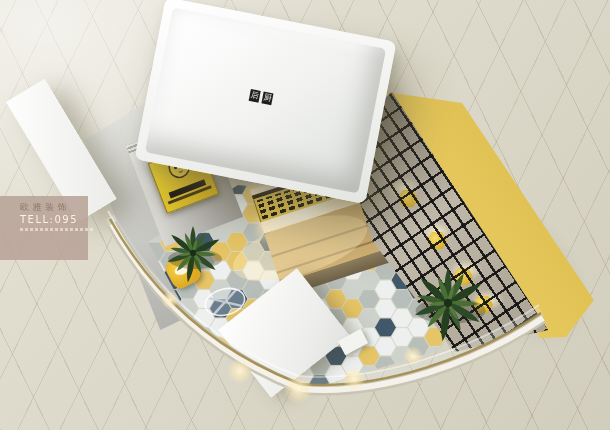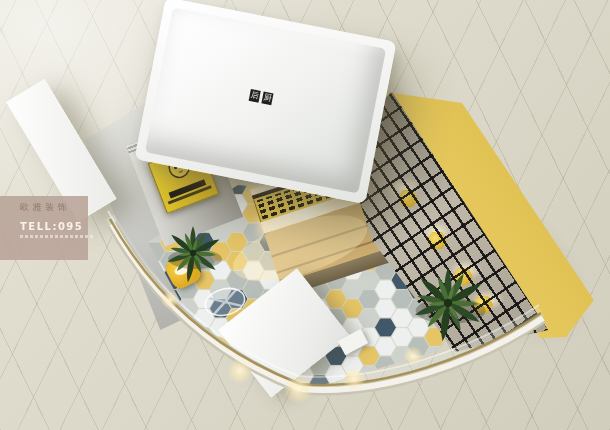--- a/index.html
+++ b/index.html
@@ -111,21 +111,21 @@
     box-shadow:2px 3px 5px rgba(70,65,45,0.35);}
 
   .lay{position:absolute;left:0;top:0;}
 
   
   .watermark{left:0;top:196px;width:88px;height:64px;z-index:30;box-sizing:border-box;
     background:rgba(184,163,151,0.88);padding:5px 0 4px 20px;}
   .wm-company{font-size:9px;letter-spacing:3.5px;color:#8f7a6c;white-space:nowrap;overflow:hidden;}
   .wm-brand{font-family:"DejaVu Serif",serif;font-size:13px;letter-spacing:3px;
     color:rgba(242,233,223,0.92);white-space:nowrap;overflow:hidden;margin-top:1px;}
-  .wm-phone{font-size:10px;font-weight:bold;letter-spacing:1.5px;color:#f8f2e9;white-space:nowrap;margin-top:7px;}
+  .wm-phone{font-size:10px;font-weight:normal;letter-spacing:1.5px;color:#f8f2e9;white-space:nowrap;}
   .wm-fine{width:74px;height:3px;margin-top:3px;
     background:repeating-linear-gradient(90deg, rgba(246,240,230,0.6) 0 3px, transparent 3px 5px);}
 </style>
 </head>
 <body>
 
 <div class="scene">
 
   <div class="abs floor-lines"></div>
   <div class="abs floor-tint"></div>

